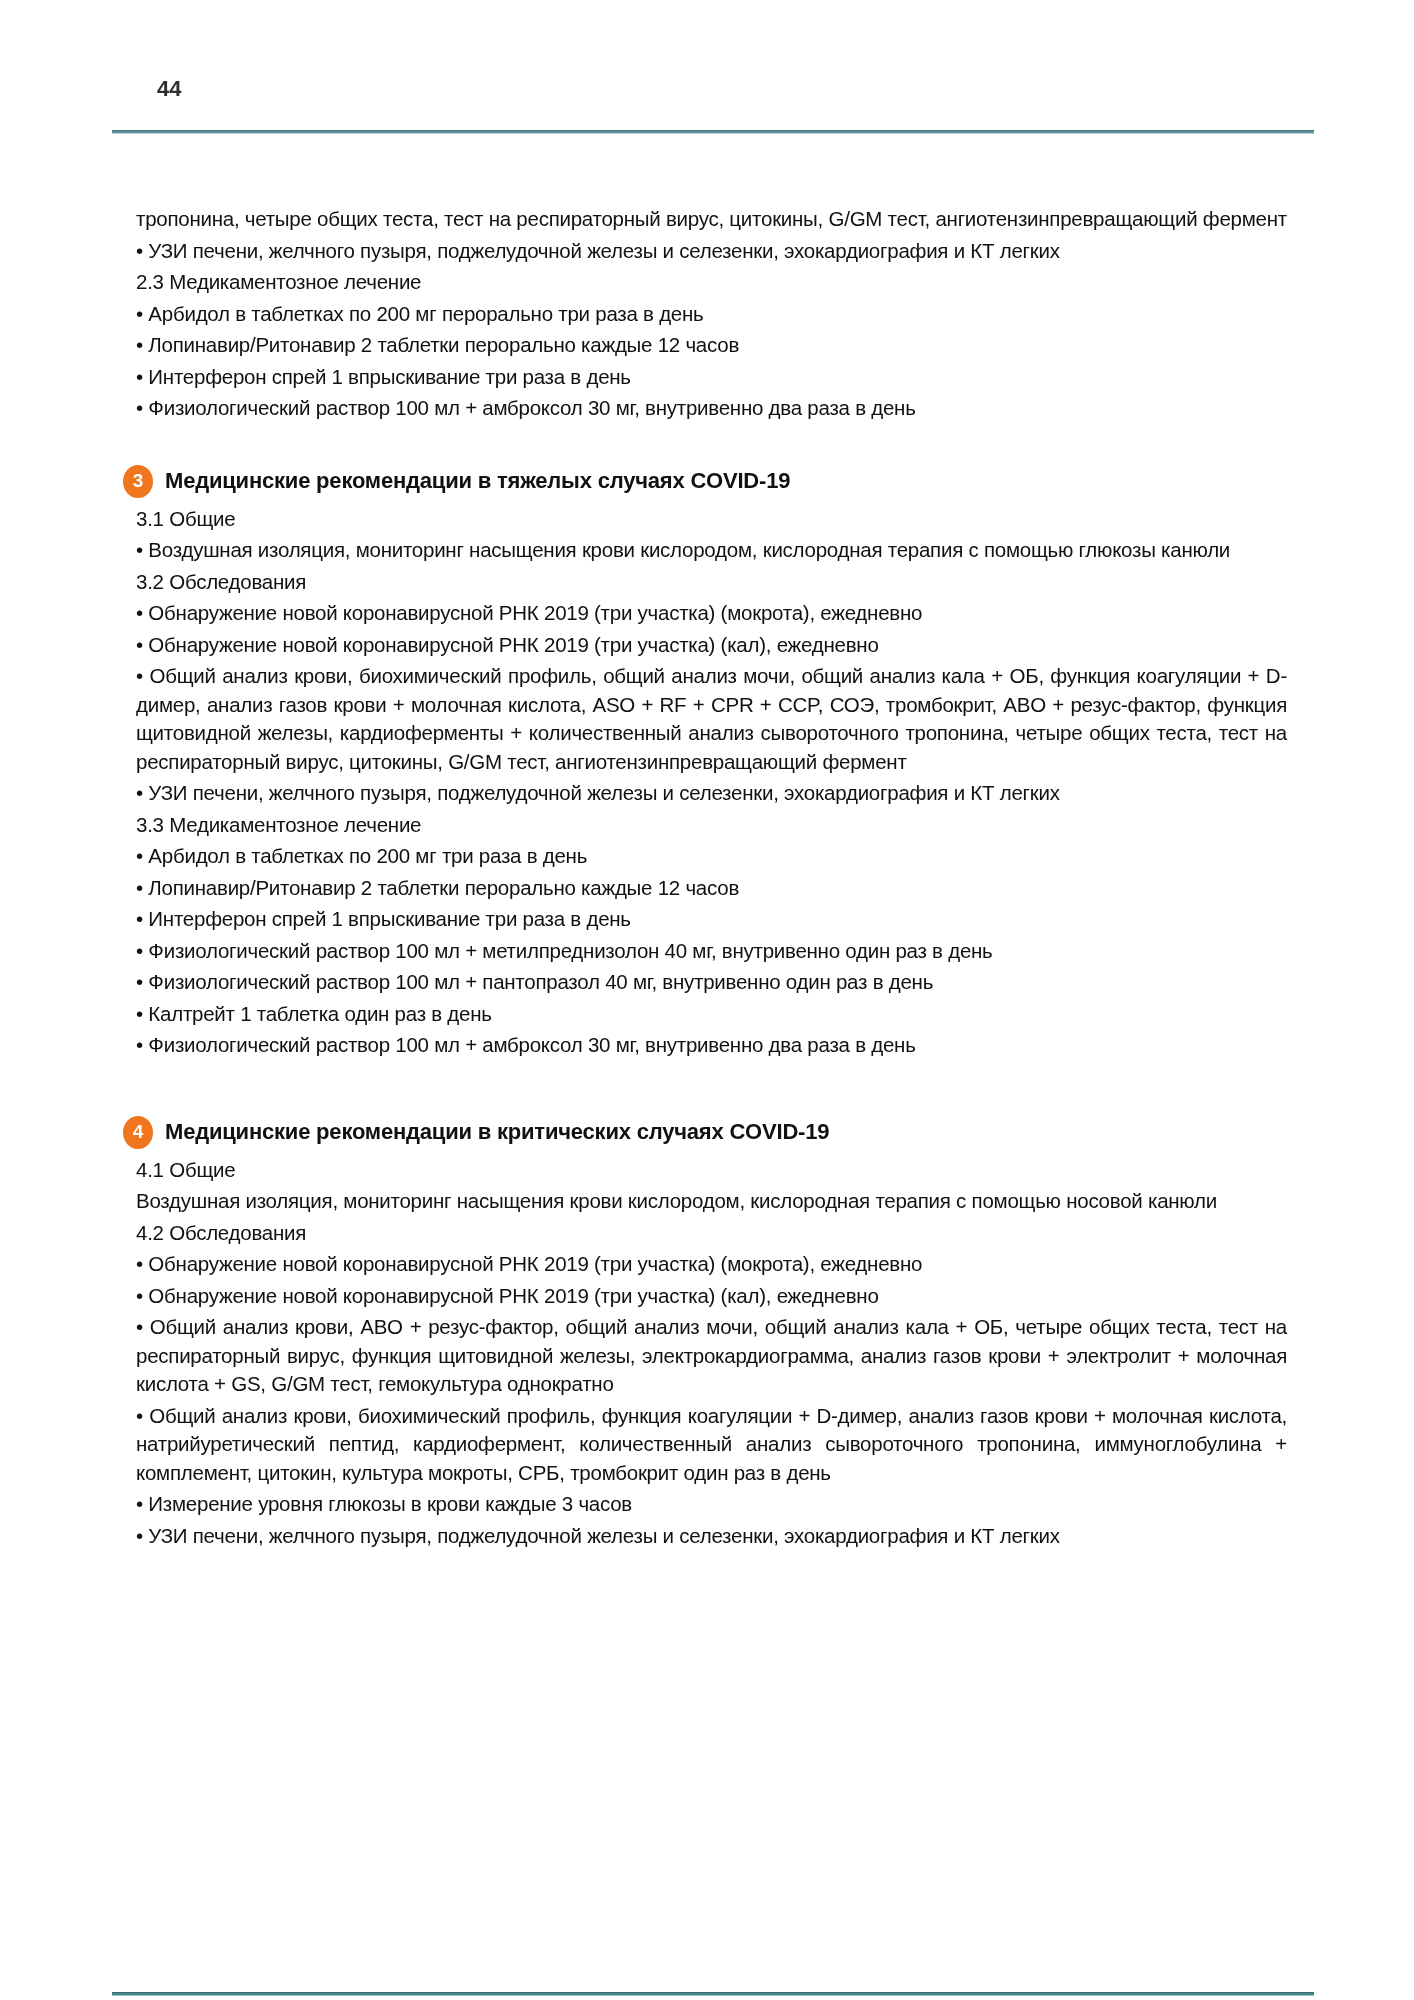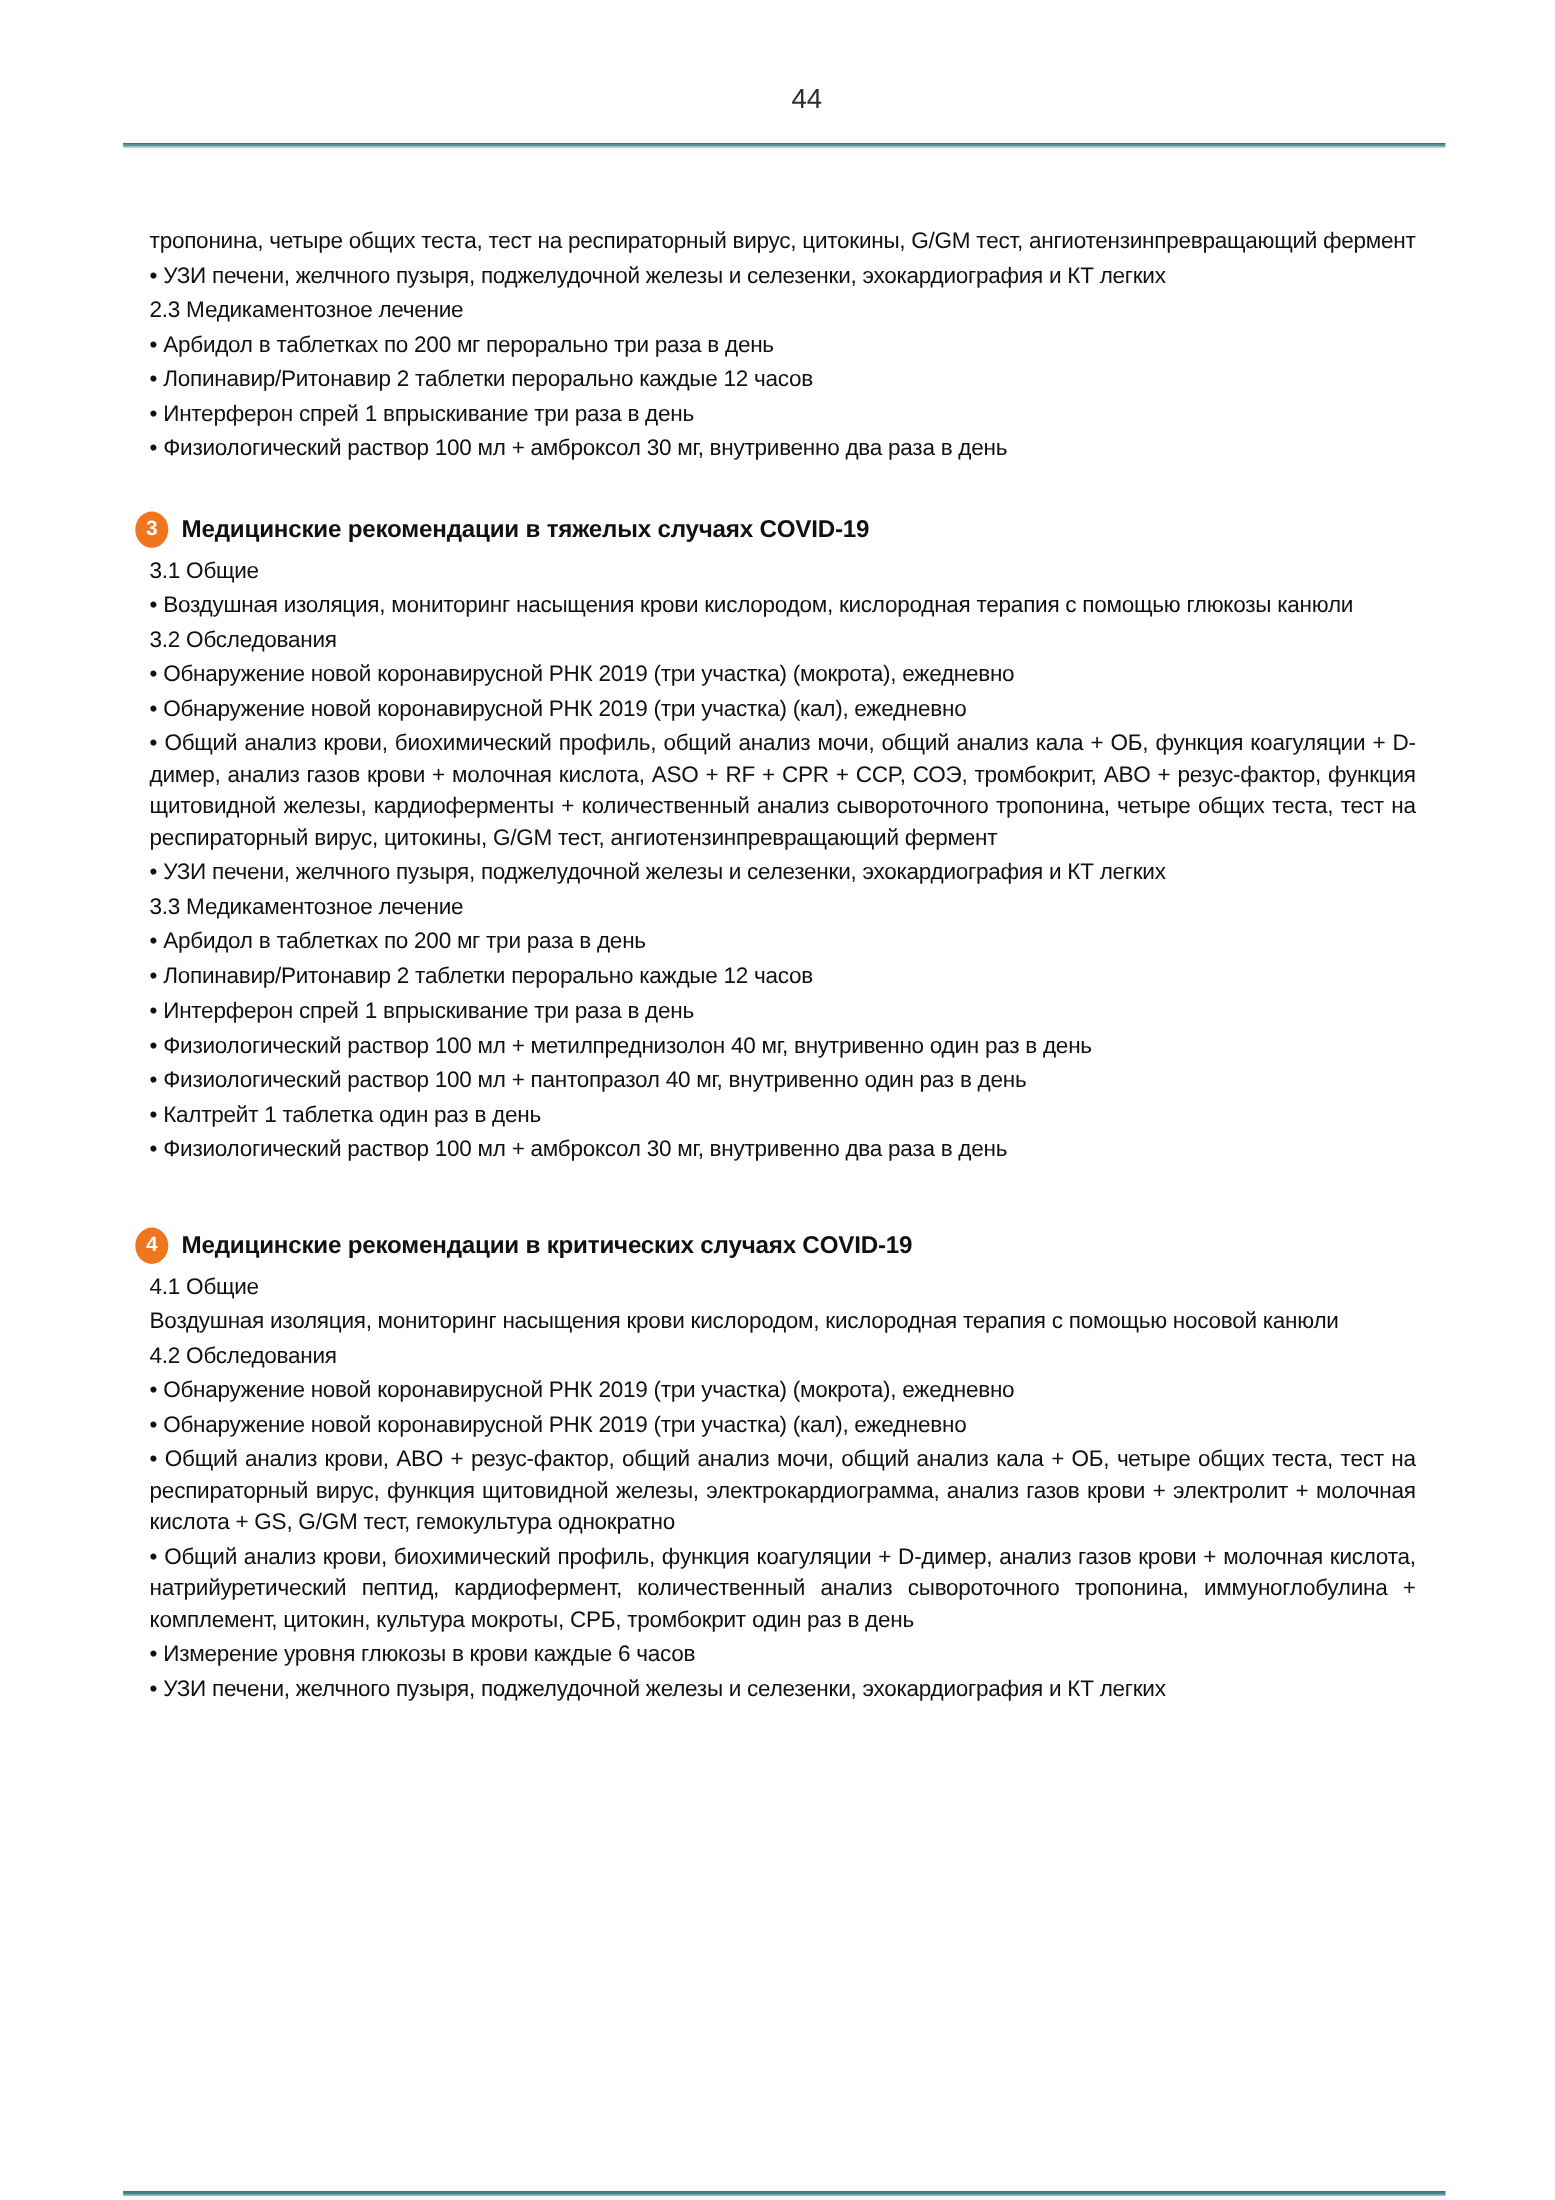--- a/index.html
+++ b/index.html
@@ -11,23 +11,24 @@
     font-family:"Liberation Sans","DejaVu Sans",sans-serif;
     color:#111111;
     overflow:hidden;
   }
   .header{
     position:absolute;
     left:157px;
     right:104px;
     top:76px;
     display:flex;
-    justify-content:center;
+    justify-content:space-between;
     align-items:baseline;
-    font-size:25px;
+    font-size:22px;
+    font-weight:bold;
   }
   .page-num{color:#2e2e2e;}
   .header-title{color:#8f9396;}
   .rule{
     position:absolute;
     left:112px;
     right:100px;
     top:130px;
     height:2px;
     background:#5d929b;
@@ -124,20 +125,20 @@
       <span class="badge">4</span>
       <span>Медицинские рекомендации в критических случаях COVID-19</span>
     </div>
     <p>4.1 Общие</p>
     <p>Воздушная изоляция, мониторинг насыщения крови кислородом, кислородная терапия с помощью носовой канюли</p>
     <p>4.2 Обследования</p>
     <p>• Обнаружение новой коронавирусной РНК 2019 (три участка) (мокрота), ежедневно</p>
     <p>• Обнаружение новой коронавирусной РНК 2019 (три участка) (кал), ежедневно</p>
     <p>• Общий анализ крови, ABO + резус-фактор, общий анализ мочи, общий анализ кала + ОБ, четыре общих теста, тест на респираторный вирус, функция щитовидной железы, электрокардиограмма, анализ газов крови + электролит + молочная кислота + GS, G/GM тест, гемокультура однократно</p>
     <p>• Общий анализ крови, биохимический профиль, функция коагуляции + D-димер, анализ газов крови + молоч­ная кислота, натрийуретический пептид, кардиофермент, количественный анализ сывороточного тропонина, иммуноглобулина + комплемент, цитокин, культура мокроты, СРБ, тромбокрит один раз в день</p>
-    <p>• Измерение уровня глюкозы в крови каждые 6 часов</p>
+    <p>• Измерение уровня глюкозы в крови каждые 3 часов</p>
     <p>• УЗИ печени, желчного пузыря, поджелудочной железы и селезенки, эхокардиография и КТ легких</p>
 
   </div>
 
   <div class="bottom-rule"></div>
 
 </div>
 
 </body></html>

